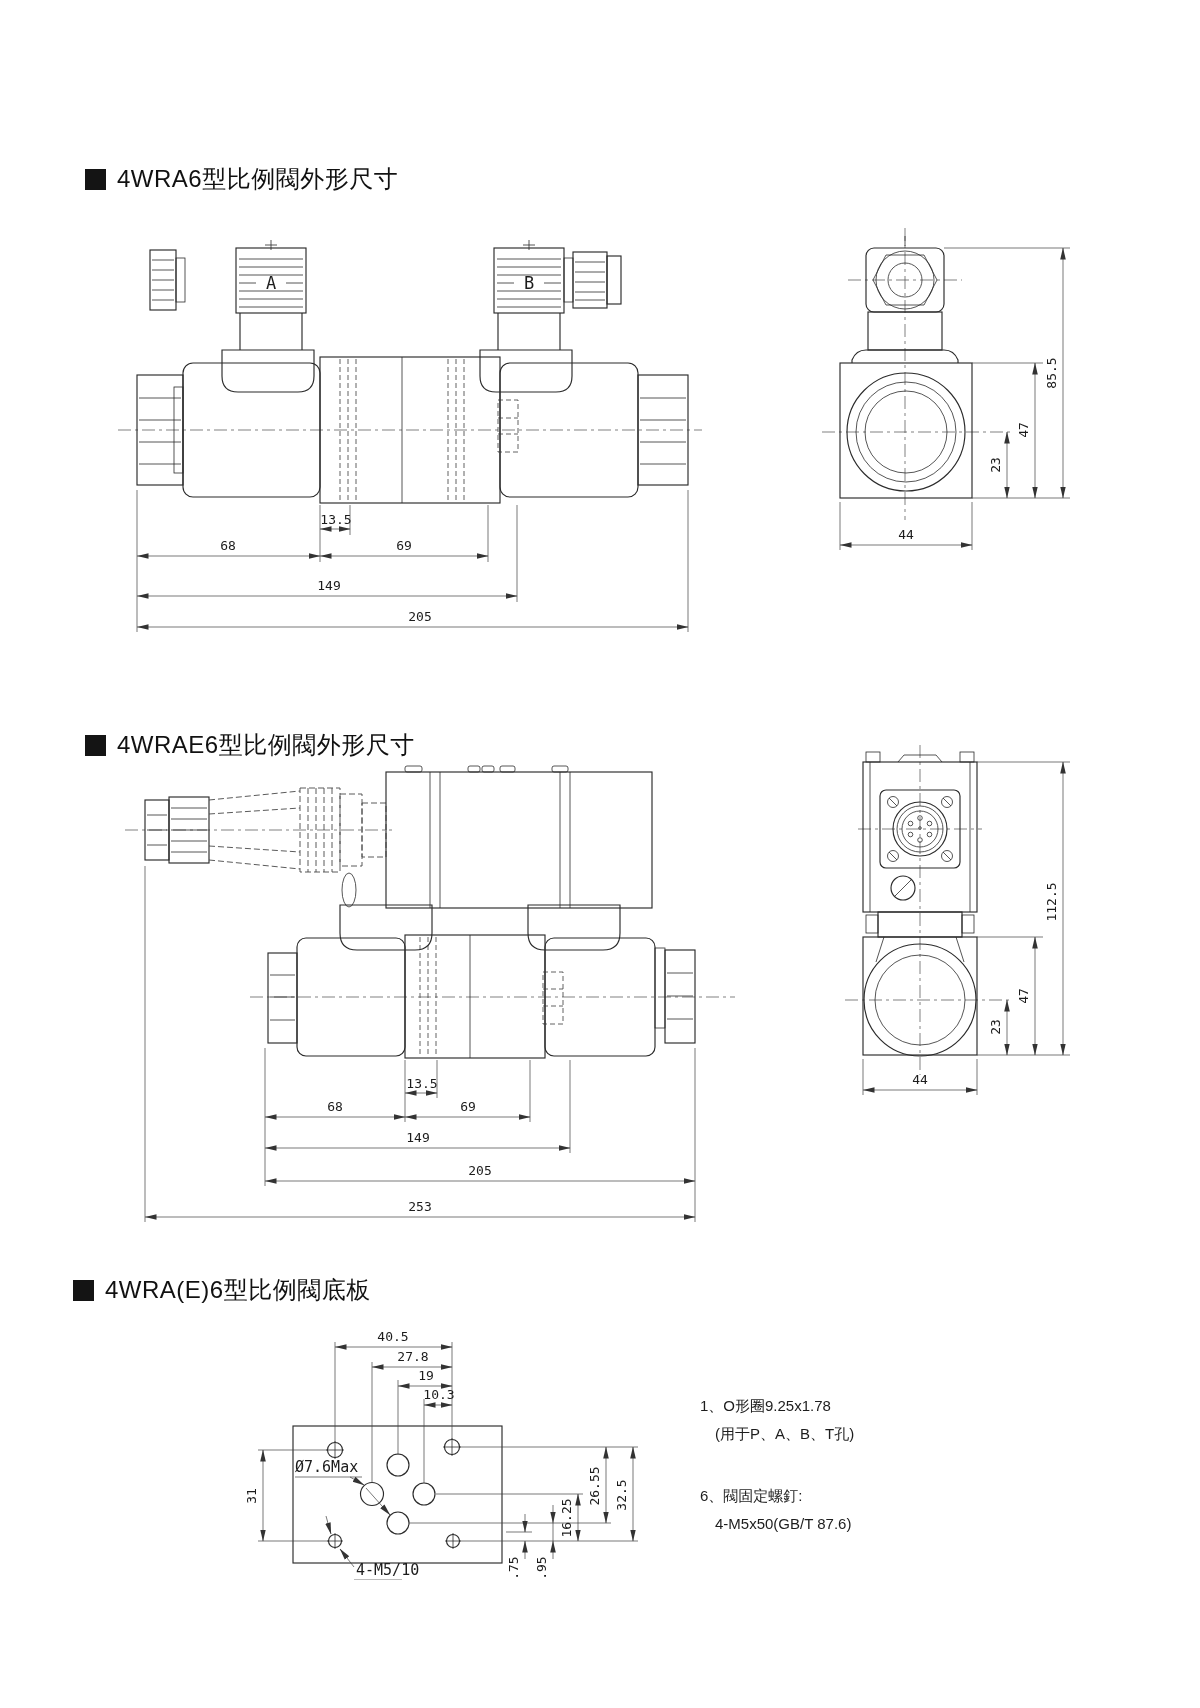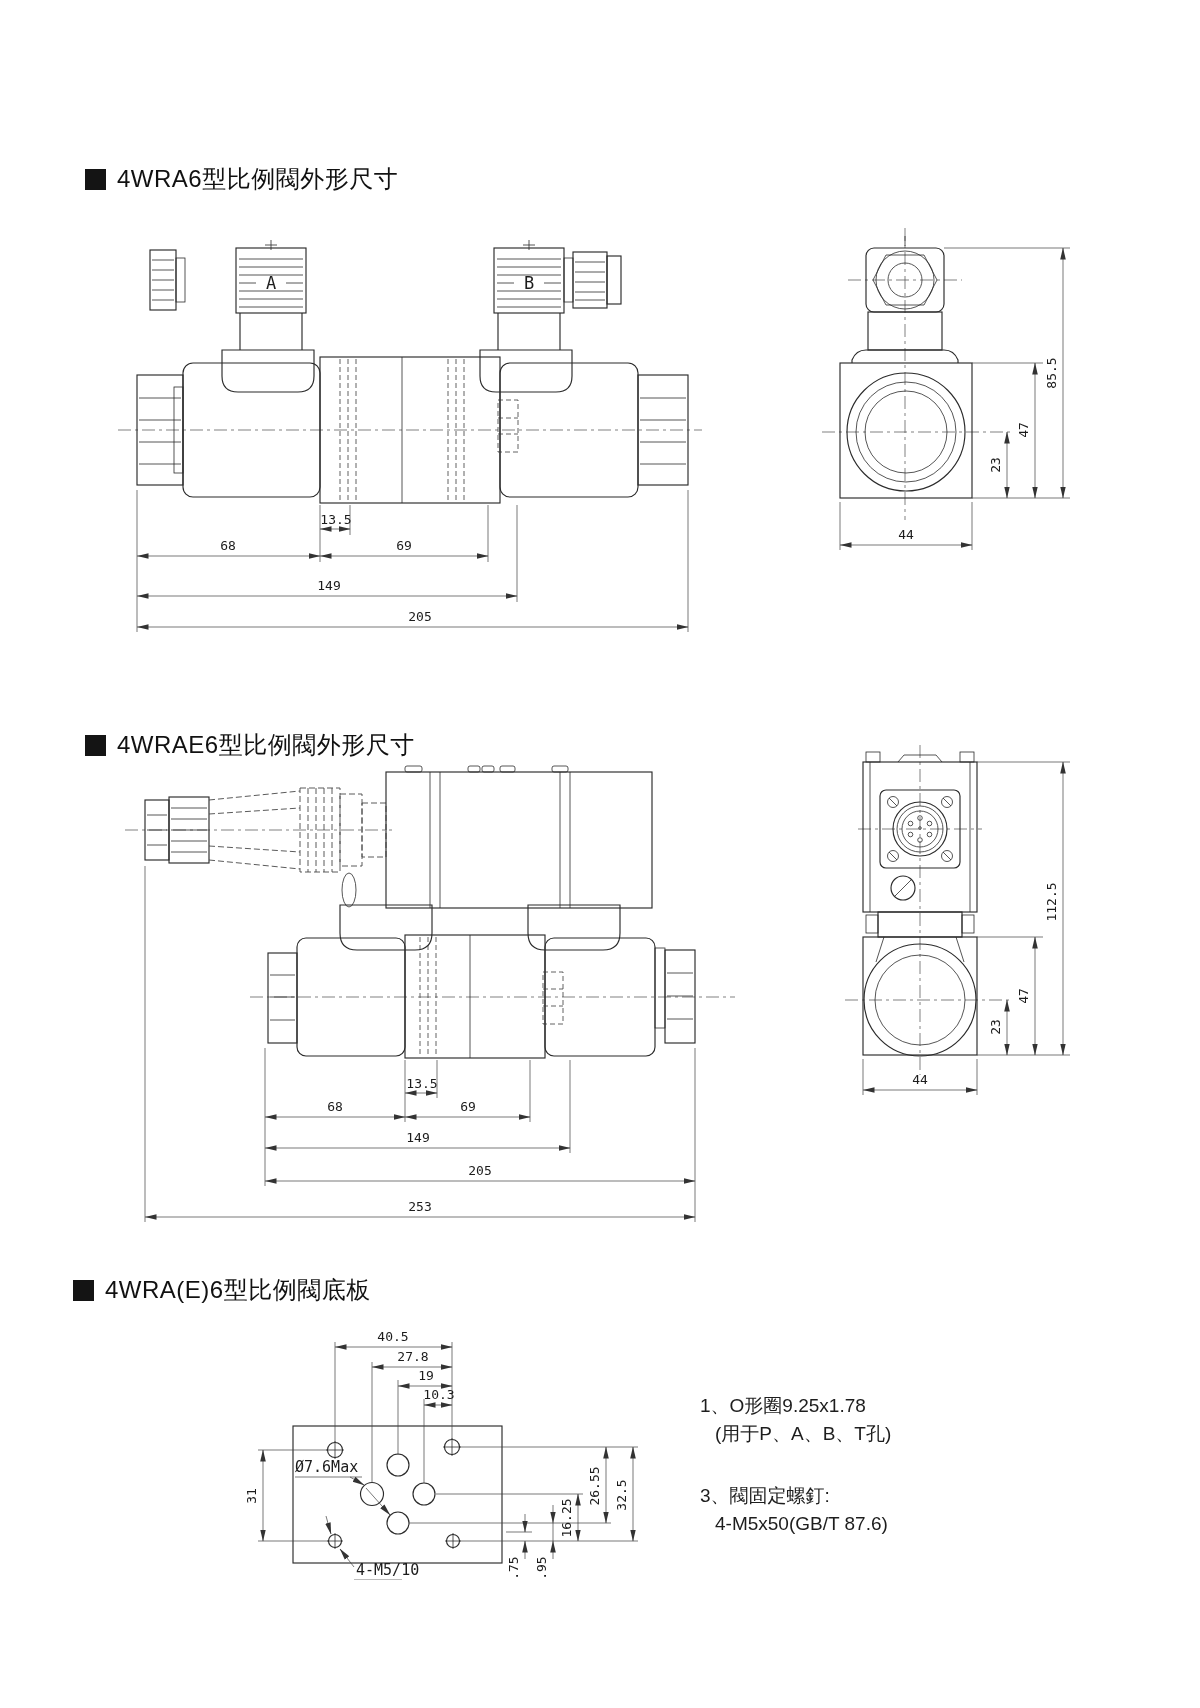--- a/index.html
+++ b/index.html
@@ -4,21 +4,21 @@
 <style>
   html,body{margin:0;padding:0;background:#ffffff;}
   #page{position:relative;width:1200px;height:1580px;background:#ffffff;overflow:hidden;
         font-family:"Liberation Sans",sans-serif;}
   svg{position:absolute;left:0;top:0;}
 
   .sec-header{position:absolute;display:flex;align-items:center;gap:11px;
               font-size:24px;letter-spacing:.5px;color:#111;}
   .sq{width:21px;height:21px;background:#141414;flex:0 0 auto;}
 
-  .note{position:absolute;font-size:19px;color:#1d1d1d;line-height:28px;}
+  .note{position:absolute;font-size:15px;color:#1d1d1d;line-height:28px;}
   .note .ind{padding-left:15px;}
 
   
   .s  {stroke:#2b2b2b;fill:none;stroke-width:1.15;}
   .t  {stroke:#2b2b2b;fill:none;stroke-width:.8;}
   .d  {stroke:#404040;fill:none;stroke-width:.7;}
   .cl {stroke:#4c4c4c;fill:none;stroke-width:.7;stroke-dasharray:13 4 3 4;}
   .hid{stroke:#3a3a3a;fill:none;stroke-width:.8;stroke-dasharray:5 3;}
   .ph {stroke:#474747;fill:none;stroke-width:.9;stroke-dasharray:6 3;}
   text.lbl{fill:#1c1c1c;stroke:none;font:13px "DejaVu Sans Mono",monospace;}
@@ -42,21 +42,21 @@
   <div class="sec-header" style="left:73px;top:1274px;">
     <span class="sq"></span>
     <span>4WRA(E)6型比例閥底板</span>
   </div>
 
   <div class="note" style="left:700px;top:1392px;">
     <div>1、O形圈9.25x1.78</div>
     <div class="ind">(用于P、A、B、T孔)</div>
   </div>
   <div class="note" style="left:700px;top:1482px;">
-    <div>3、閥固定螺釘:</div>
+    <div>6、閥固定螺釘:</div>
     <div class="ind">4-M5x50(GB/T 87.6)</div>
   </div>
 
   <svg width="1200" height="1708" viewBox="0 0 1200 1708">
     <defs>
       <marker id="ar" markerWidth="12" markerHeight="8" refX="11.5" refY="4" orient="auto-start-reverse" markerUnits="userSpaceOnUse">
         <path d="M12,4 L0,1.2 L0,6.8 Z"></path>
       </marker>
     </defs>
 

